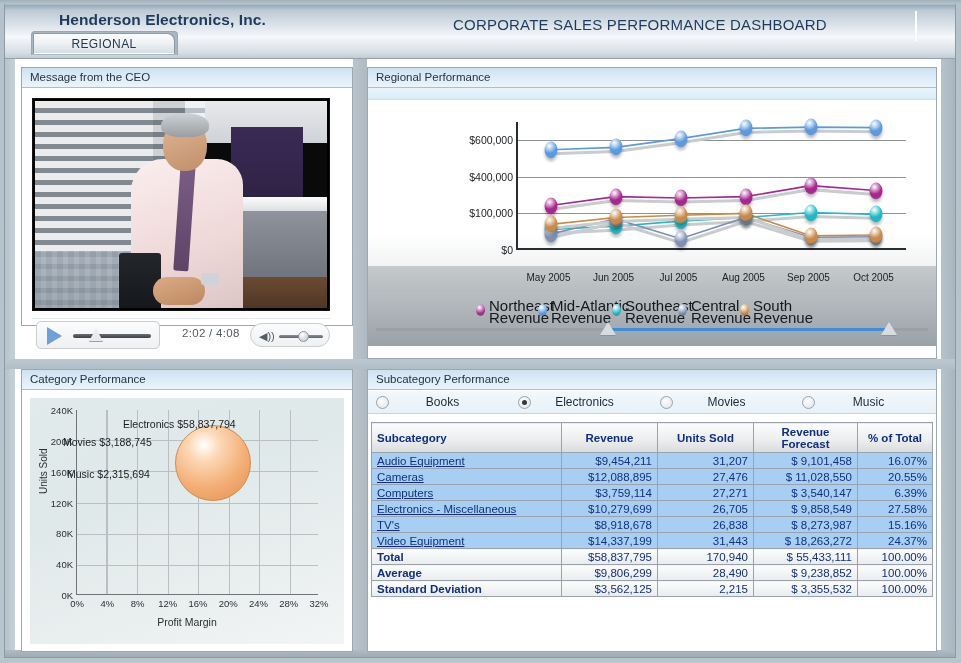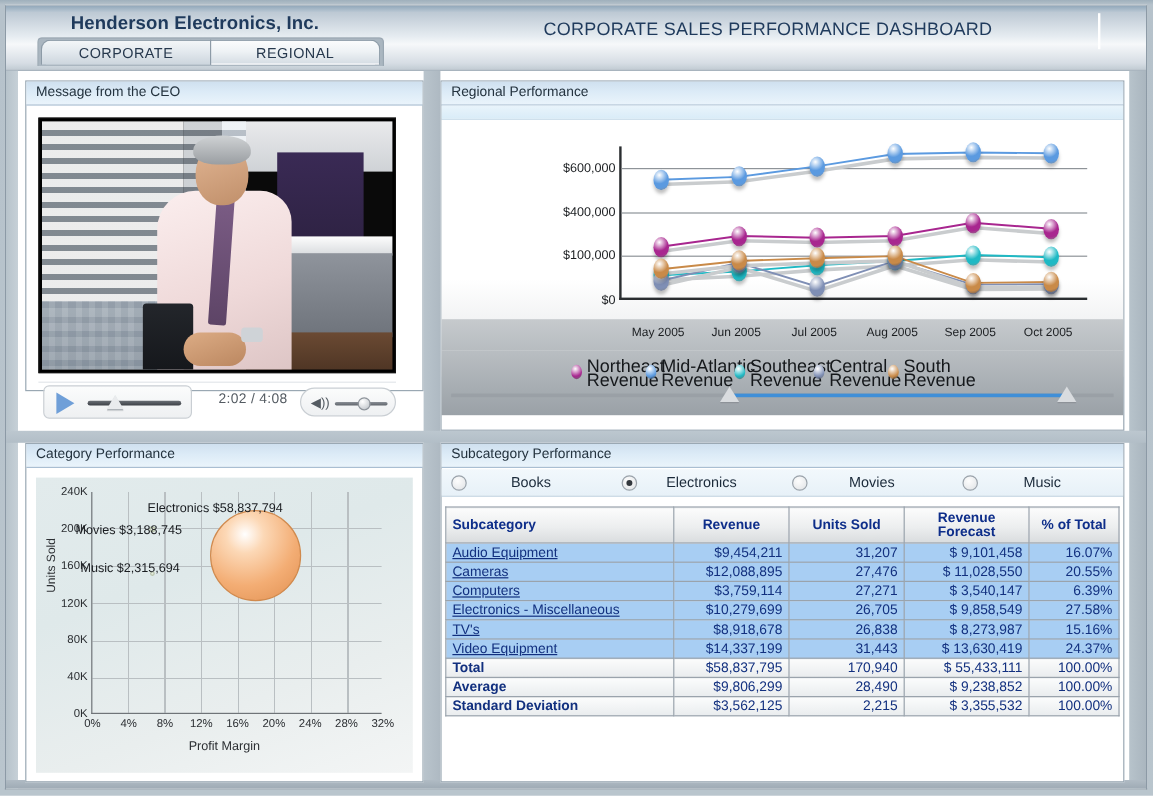--- a/index.html
+++ b/index.html
@@ -466,21 +466,20 @@
 
 <div id="app">
 <div id="shell">
 
   <div id="header">
     <div id="header-band"></div>
     <div id="dashboard-title">CORPORATE SALES PERFORMANCE DASHBOARD</div>
     <div id="company-name">Henderson Electronics, Inc.</div>
     <div id="header-divider"></div>
     <div id="tabs">
-      <div class="tab left inactive">CORPORATE</div>
       <div class="tab right active">REGIONAL</div>
     </div>
   </div>
 
   <div id="inner-left"></div>
   <div id="inner-right"></div>
   <div id="inner-gap"></div>
   <div id="inner-midrow"></div>
   <div id="inner-bottom"></div>
 
@@ -718,21 +717,21 @@
               <td class="c-name"><a class="sc-link">TV's</a></td>
               <td class="c-num">$8,918,678</td>
               <td class="c-num">26,838</td>
               <td class="c-num">$ 8,273,987</td>
               <td class="c-num">15.16%</td>
             </tr>
             <tr class="">
               <td class="c-name"><a class="sc-link">Video Equipment</a></td>
               <td class="c-num">$14,337,199</td>
               <td class="c-num">31,443</td>
-              <td class="c-num">$ 13,630,419</td>
+              <td class="c-num">$ 18,263,272</td>
               <td class="c-num">24.37%</td>
             </tr>
             <tr class="r-sum">
               <td class="c-name">Total</td>
               <td class="c-num">$58,837,795</td>
               <td class="c-num">170,940</td>
               <td class="c-num">$ 55,433,111</td>
               <td class="c-num">100.00%</td>
             </tr>
             <tr class="r-sum">

